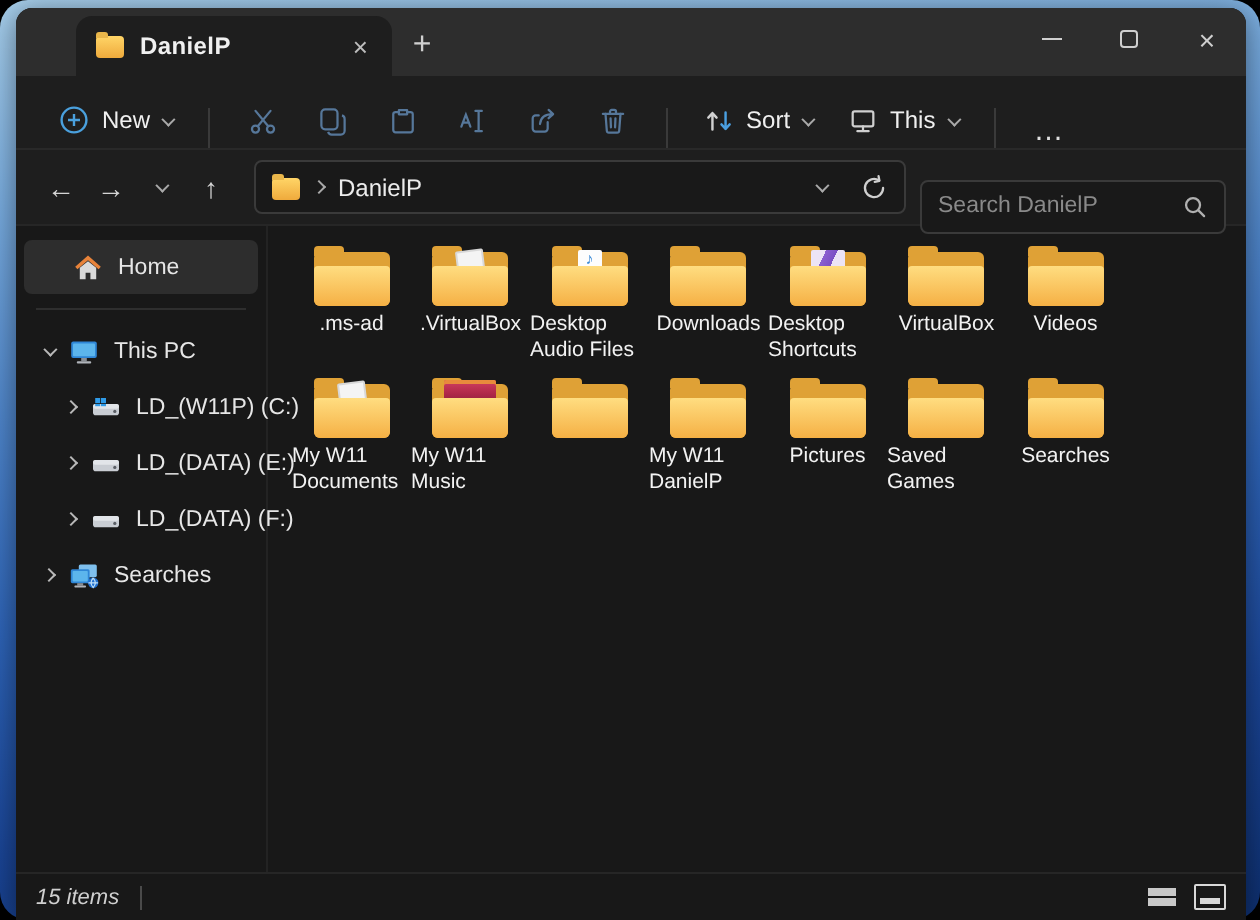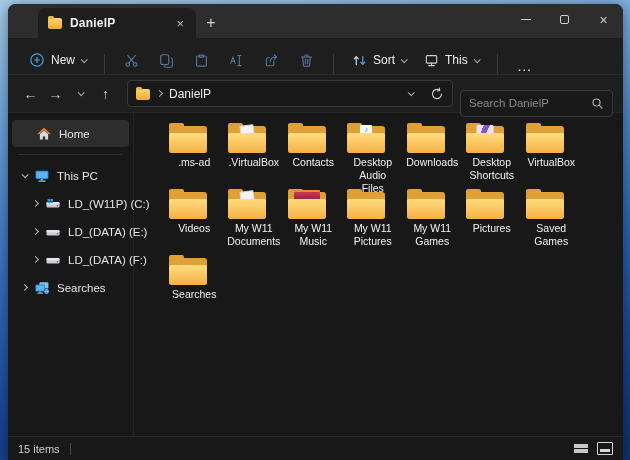--- a/index.html
+++ b/index.html
@@ -1,19 +1,19 @@
 <!DOCTYPE html>
 <html><head>
 <meta charset="utf-8">
 <style>
   * { margin:0; padding:0; box-sizing:border-box; }
   html,body { width:630px; height:460px; overflow:hidden; background:#000;
     font-family:"Liberation Sans","DejaVu Sans",sans-serif; }
   .desktop { position:relative; width:630px; height:460px;
-    background:linear-gradient(172deg,#a6cde9 0%,#79abdc 18%,#4e84c8 38%,#2d62b4 58%,#1a4494 78%,#0e2f6e 100%); }
+    background:linear-gradient(172deg,#a6cde9 0%,#79abdc 18%,#4e84c8 38%,#2d62b4 58%,#1a4494 78%,#0e2f6e 100%);border-radius:14px; }
   .window { position:absolute; left:8px; top:4px; width:615px; height:456px;
     background:#181818; border-radius:8px 8px 0 0; overflow:hidden;
     display:flex; flex-direction:column; box-shadow:0 2px 14px rgba(0,0,0,.45); color:#e8e8e8; }
 
   
   .titlebar { position:relative; height:34px; background:#2d2d2d; flex:0 0 auto;
     display:flex; align-items:flex-end; padding-left:30px; }
   .tab { width:158px; height:30px; background:#1e1e1e; border-radius:8px 8px 0 0;
     display:flex; align-items:center; gap:8px; padding:0 9px 0 10px; }
   .tab-title { flex:1; font-size:12px; color:#f0f0f0; font-weight:700; letter-spacing:.2px;
@@ -56,57 +56,57 @@
   .address { flex:1; margin:0 7px 0 9px; padding:0 8px; gap:7px; min-width:0; }
   .address .loc { font-size:12px; color:#ececec; }
   .address .spacer { flex:1; }
   .address .adr-chev { margin-right:10px; }
   .searchbox { width:153px; padding:0 8px; gap:4px; flex:0 0 auto; }
   .searchbox input { flex:1; min-width:0; background:transparent; border:none; outline:none;
     color:#dddddd; font-size:11.5px; font-family:inherit; }
   .searchbox input::placeholder { color:#8a8a8a; }
 
   
-  .bodyrow { flex:1; display:flex; min-height:0;gap:12px; }
+  .bodyrow { flex:1; display:flex; min-height:0; }
   .sidebar { width:126px; flex:0 0 auto; padding:6px 0; border-right:1px solid #232323; }
   .srow { display:flex; align-items:center; gap:7px; height:27px; margin:1px 4px;
     padding-left:10px; border-radius:4px; font-size:11.5px; color:#e6e6e6; white-space:nowrap; }
   .srow.sel { background:#2d2d2d; }
   .srow .chev { border-color:#b8b8b8; flex:0 0 auto; }
   .srow.indent { padding-left:21px; }
   .srow.home { padding-left:24px; }
   .ssep { height:1px; background:#2e2e2e; margin:7px 10px; }
   .sideicon { width:16px; height:16px; flex:0 0 auto; }
 
   
   .content { flex:1; padding:10px 2px 0 12px; display:flex; flex-wrap:wrap;
     align-content:flex-start; overflow:hidden; }
   .tile { width:59.5px; height:66px; display:flex; flex-direction:column; align-items:center; }
-  .tlabel { margin-top:3px; font-size:10.5px; line-height:1.26; color:#f2f2f2; text-align:center;
-    max-width:60px;margin-left:13px; }
+  .tlabel { margin-top:3px; font-size:10.5px; line-height:1.26; color:#f2f2f2; 
+    max-width:60px; }
   .fold { position:relative; width:38px; height:30px; flex:0 0 auto; }
   .fback { position:absolute; left:0; right:0; top:3px; bottom:0; background:#dfa136; border-radius:3px; }
   .fback::before { content:""; position:absolute; top:-3px; left:0; width:15px; height:5px;
     background:#dfa136; border-radius:2px 2px 0 0; }
   .ffront { position:absolute; left:0; right:0; bottom:0; height:20px; z-index:2;
     background:linear-gradient(180deg,#ffdd80,#f5b044); border-radius:2px 2px 3px 3px; }
   .ov { position:absolute; z-index:1; left:50%; transform:translateX(-50%); }
   .ov-doc { top:2px; width:14px; height:10px; background:#f4f4f4; border:1px solid #d8d8d8;
     border-radius:1px; transform:translateX(-50%) rotate(-7deg); }
   .ov-audio { top:2px; width:12px; height:10px; background:#fdfdfd; border-radius:1px;
     color:#3b8ad6; font-size:8px; line-height:10px; text-align:center; }
   .ov-short { top:2px; width:17px; height:10px; border-radius:1px;
     background:linear-gradient(115deg,#ece4f6 35%,#8a5fd0 35%,#7b4fc4 62%,#ece4f6 62%); }
   .ov-music { top:1px; width:26px; height:12px; border-radius:1px;
     background:linear-gradient(180deg,#d14060 0%,#b1284a 55%,#8f1f3c 100%);
     box-shadow:inset 0 2px 0 #e88a3c; }
 
   
   .statusbar { height:24px; flex:0 0 auto; border-top:1px solid #262626; display:flex;
-    align-items:center; padding:0 10px; font-size:11px; color:#cfcfcf; }
+    align-items:center; padding:0 10px; font-size:11px; color:#cfcfcf;font-style:italic; }
   .sdiv { width:1px; height:12px; background:#4a4a4a; margin-left:10px; }
   .viewtoggles { margin-left:auto; display:flex; align-items:center; gap:9px; }
   .vt-details { width:14px; height:12px; display:flex; flex-direction:column; justify-content:space-between; padding:1px 0; }
   .vt-details i { display:block; height:2px; background:#c8c8c8; }
   .vt-large { width:16px; height:13px; border:1.5px solid #d8d8d8; border-radius:1px; position:relative; }
   .vt-large i { position:absolute; left:2px; right:2px; bottom:2px; height:3px; background:#d8d8d8; }
 
   svg { display:block; }
 </style>
 </head>
@@ -341,27 +341,20 @@
 
         <div class="tile">
           <div class="fold">
               <i class="fback"></i>
               <i class="ov ov-doc"></i>
               <i class="ffront"></i>
             </div>
           <div class="tlabel">.VirtualBox</div>
         </div>
 
-        <div class="tile">
-          <div class="fold">
-              <i class="fback"></i>
-              <i class="ffront"></i>
-            </div>
-          <div class="tlabel">Contacts</div>
-        </div>
 
         <div class="tile">
           <div class="fold">
               <i class="fback"></i>
               <i class="ov ov-audio">♪</i>
               <i class="ffront"></i>
             </div>
           <div class="tlabel">Desktop Audio Files</div>
         </div>
 
@@ -414,29 +407,28 @@
               <i class="ffront"></i>
             </div>
           <div class="tlabel">My W11 Music</div>
         </div>
 
         <div class="tile">
           <div class="fold">
               <i class="fback"></i>
               <i class="ffront"></i>
             </div>
-          <div class="tlabel">My W11 Pictures</div>
-        </div>
-
-        <div class="tile">
-          <div class="fold">
-              <i class="fback"></i>
-              <i class="ffront"></i>
-            </div>
-          <div class="tlabel">My W11 Games</div>
+        </div>
+
+        <div class="tile">
+          <div class="fold">
+              <i class="fback"></i>
+              <i class="ffront"></i>
+            </div>
+          <div class="tlabel">My W11 DanielP</div>
         </div>
 
         <div class="tile">
           <div class="fold">
               <i class="fback"></i>
               <i class="ffront"></i>
             </div>
           <div class="tlabel">Pictures</div>
         </div>
 

